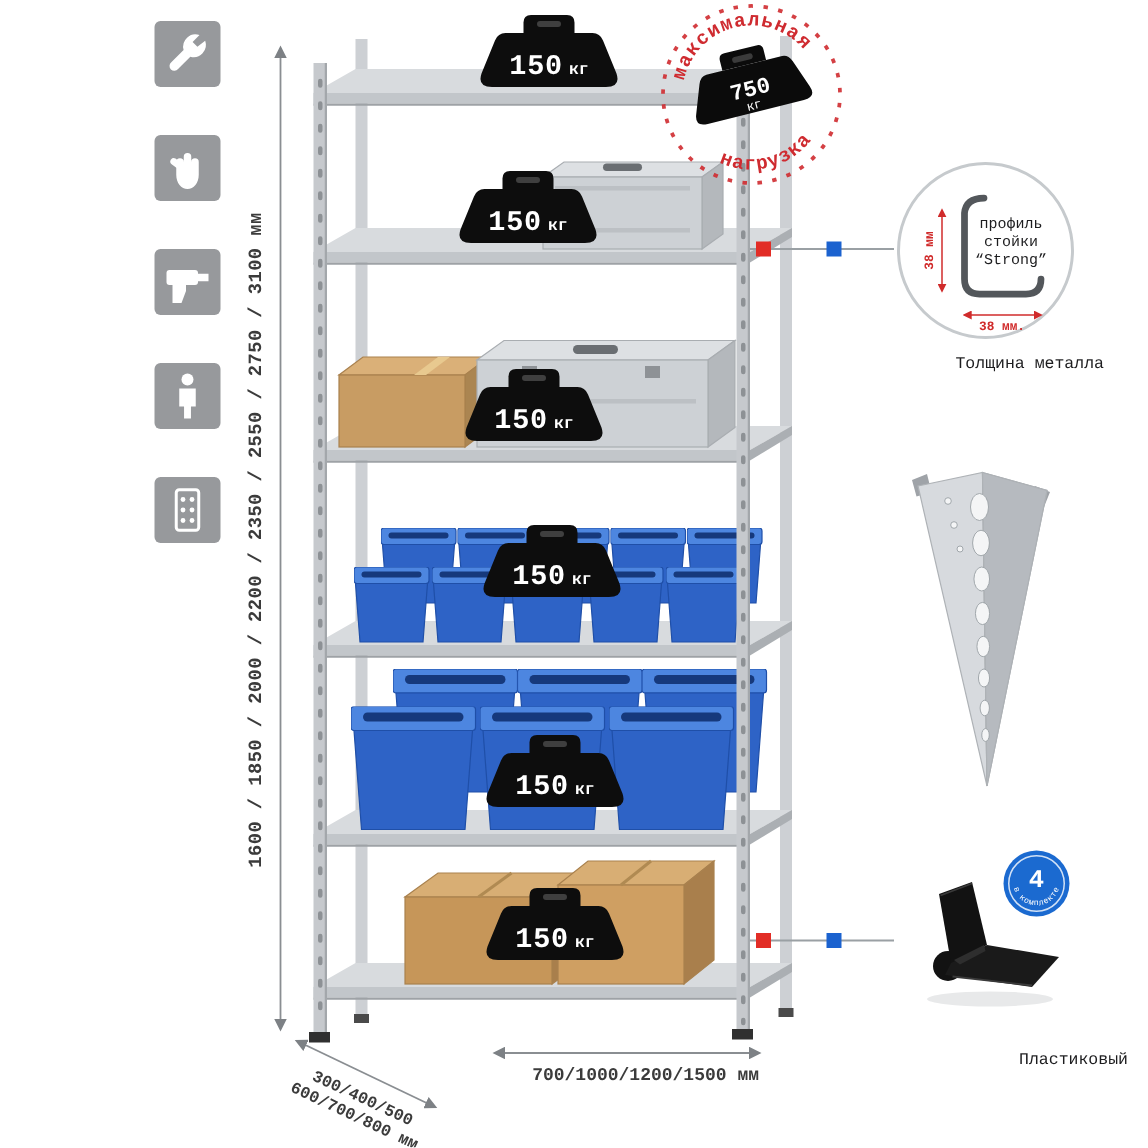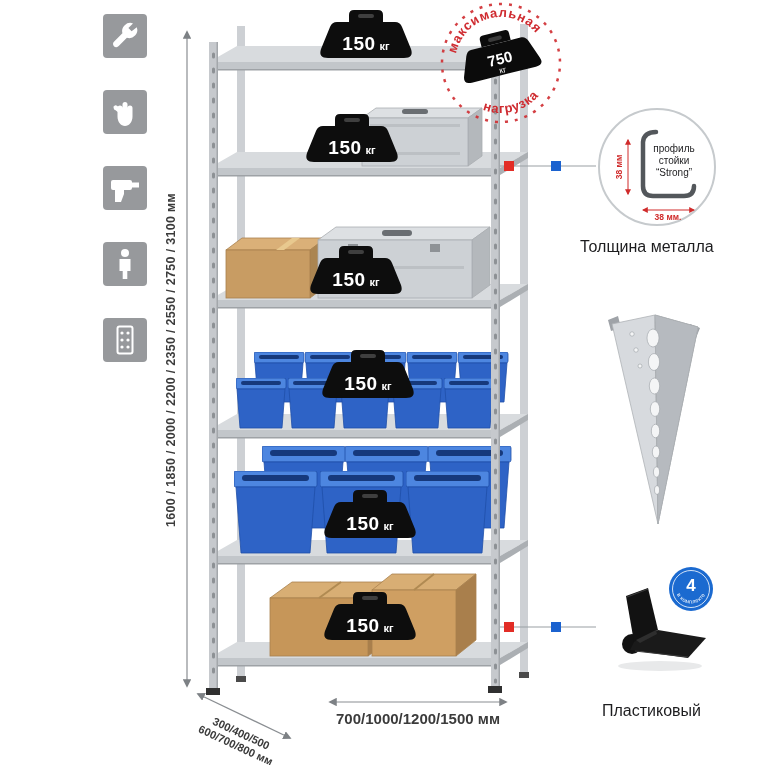--- a/index.html
+++ b/index.html
@@ -1,18 +1,18 @@
 <!DOCTYPE html>
 <html><head>
 <meta charset="utf-8">
 <style>
   html,body{margin:0;padding:0;background:#fff;}
   .canvas{
     position:relative;width:765px;height:765px;background:#ffffff;overflow:hidden;
-    font-family:Liberation Sans, sans-serif;color:#222;
+    font-family:Liberation Mono, monospace;color:#222;
   }
   .scene{position:absolute;left:0;top:0;}
   
   .icon-box{position:absolute;left:103px;width:44px;height:44px;background:#97999c;border-radius:4px;
     display:flex;align-items:center;justify-content:center;}
   
   .weight{position:absolute;width:112px;height:54px;}
   .weight svg{position:absolute;left:0;top:0;}
   .weight-label{position:absolute;left:0;right:0;top:25px;text-align:center;color:#fff;font-weight:bold;white-space:nowrap;}
   .w-val{font-size:19px;letter-spacing:.5px;}
@@ -20,28 +20,28 @@
   
   .stamp{position:absolute;left:438px;top:0;width:126px;height:126px;transform:rotate(-14deg);}
   .stamp-arc{font-size:13px;font-weight:bold;fill:#cf2b30;letter-spacing:.8px;}
   .stamp-val{font-size:15px;font-weight:bold;fill:#fff;}
   .stamp-unit{font-size:8.5px;fill:#fff;}
   
   .detail-circle{position:absolute;left:598px;top:108px;width:118px;height:118px;border:2px solid #c6cacd;
     border-radius:50%;background:#fff;box-sizing:border-box;}
   .pf-label{font-size:10px;fill:#1d1d1f;}
   .red-dim{font-size:8.5px;fill:#d02b2b;font-weight:bold;}
-  .caption{position:absolute;text-align:left;font-size:16px;color:#1d1d1f;line-height:1.35;}
+  .caption{position:absolute;text-align:right;font-size:11px;color:#1d1d1f;line-height:1.35;}
   
   .dim-label{position:absolute;color:#3b3b3b;font-weight:bold;white-space:nowrap;}
   .dim-height{left:-128px;top:352px;width:600px;height:16px;text-align:center;font-size:12.5px;
     transform:rotate(-90deg);letter-spacing:.3px;}
   .dim-depth{left:184px;top:700px;width:132px;text-align:center;font-size:11px;line-height:1.2;
     transform:rotate(25deg);transform-origin:left top;}
-  .dim-width{left:330px;top:710px;width:176px;text-align:center;font-size:15px;}
+  .dim-width{left:330px;top:710px;width:176px;text-align:right;font-size:12px;}
   .badge{position:absolute;left:668px;top:566px;width:46px;height:46px;}
   .badge-num{font-size:17px;font-weight:bold;fill:#fff;}
   .badge-arc{font-size:5.5px;fill:#fff;letter-spacing:.4px;}
 </style>
 </head>
 <body>
 
 <div class="canvas">
 
   <svg class="scene" width="765" height="765" viewBox="0 0 765 765">

